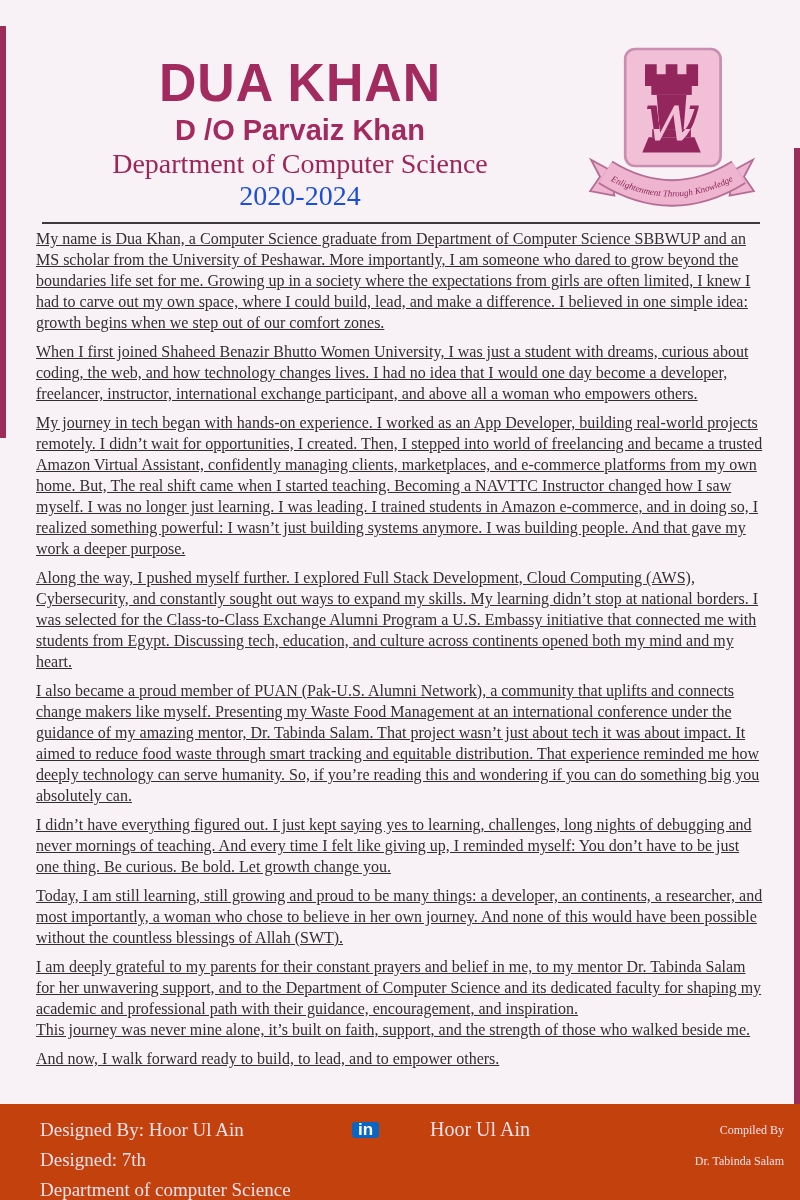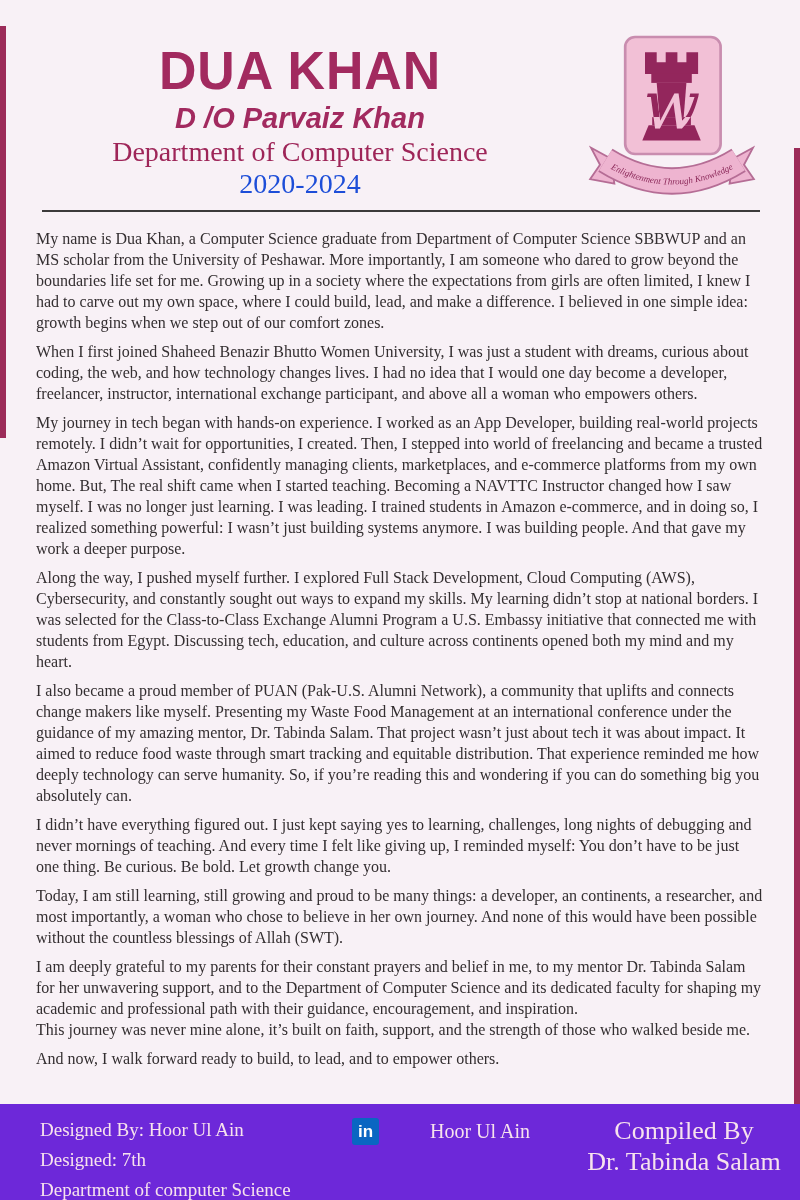--- a/index.html
+++ b/index.html
@@ -7,41 +7,41 @@
     width:800px;height:1200px;position:relative;overflow:hidden;
     background:#f8f1f6;
     font-family:"Liberation Serif", serif;
   }
   
   .edge{position:absolute;width:6px;background:#9c2c59;}
   .edge-left{left:0;top:26px;height:412px;}
   .edge-right{right:0;top:148px;height:1052px;}
 
   
-  .header{position:absolute;top:4px;left:0;width:800px;height:212px;}
+  .header{position:absolute;top:16px;left:0;width:800px;height:212px;}
   .header-text{position:absolute;left:0;top:38px;width:600px;text-align:center;color:#a22a5f;}
   .name{font-family:"Liberation Sans", sans-serif;font-weight:bold;font-size:54px;line-height:56px;letter-spacing:1px;margin:0;transform:scaleX(.96);}
-  .parentage{font-family:"Liberation Sans", sans-serif;font-weight:bold;font-size:29px;line-height:32px;margin-top:4px;font-style:italic;}
+  .parentage{font-family:"Liberation Sans", sans-serif;font-weight:bold;font-size:29px;line-height:32px;margin-top:4px;}
   .dept{font-size:28px;line-height:30px;margin-top:3px;color:#9e2558;}
   .years{font-size:28px;line-height:30px;margin-top:2px;color:#1d4ed8;}
   .logo{position:absolute;right:38px;top:28px;width:180px;height:172px;}
   .divider{position:absolute;top:206px;left:42px;width:718px;height:0;border-top:2px solid #3c3a3a;}
 
   
-  .bio{position:absolute;top:228px;left:36px;width:729px;color:#332e30;}
+  .bio{position:absolute;top:228px;left:36px;width:729px;color:#332e30;text-decoration:underline;}
   .para{font-size:16px;line-height:21px;margin:0 0 8px 0;white-space:pre-line;}
 
   
-  .footer{position:absolute;left:0;bottom:0;width:800px;height:96px;background:#6d28d9;color:#f7e2ed;}
+  .footer{position:absolute;left:0;bottom:0;width:800px;height:96px;background:#c2410c;color:#f7e2ed;}
   .footer-left{position:absolute;left:40px;top:11px;font-size:19px;line-height:30px;}
   .footer-center{position:absolute;left:352px;top:14px;display:flex;align-items:center;gap:11px;}
-  .li-icon{display:inline-flex;align-items:center;justify-content:center;width:27px;height:27px;border-radius:3px;
+  .li-icon{display:inline-flex;align-items:center;justify-content:center;width:27px;height:16px;border-radius:3px;
     background:#0a66c2;color:#ffffff;font-family:"Liberation Sans", sans-serif;font-weight:bold;font-size:17px;}
   .li-label{font-size:20px;margin-left:40px;}
-  .footer-right{position:absolute;right:16px;top:11px;width:200px;text-align:center;font-size:26px;line-height:31px;}
+  .footer-right{position:absolute;right:16px;top:11px;width:200px;text-align:right;font-size:12px;line-height:31px;}
 </style>
 </head>
 <body>
 
 <div class="edge edge-left"></div>
 <div class="edge edge-right"></div>
 
 <div class="header">
   <div class="header-text">
     <div class="name">DUA KHAN</div>

